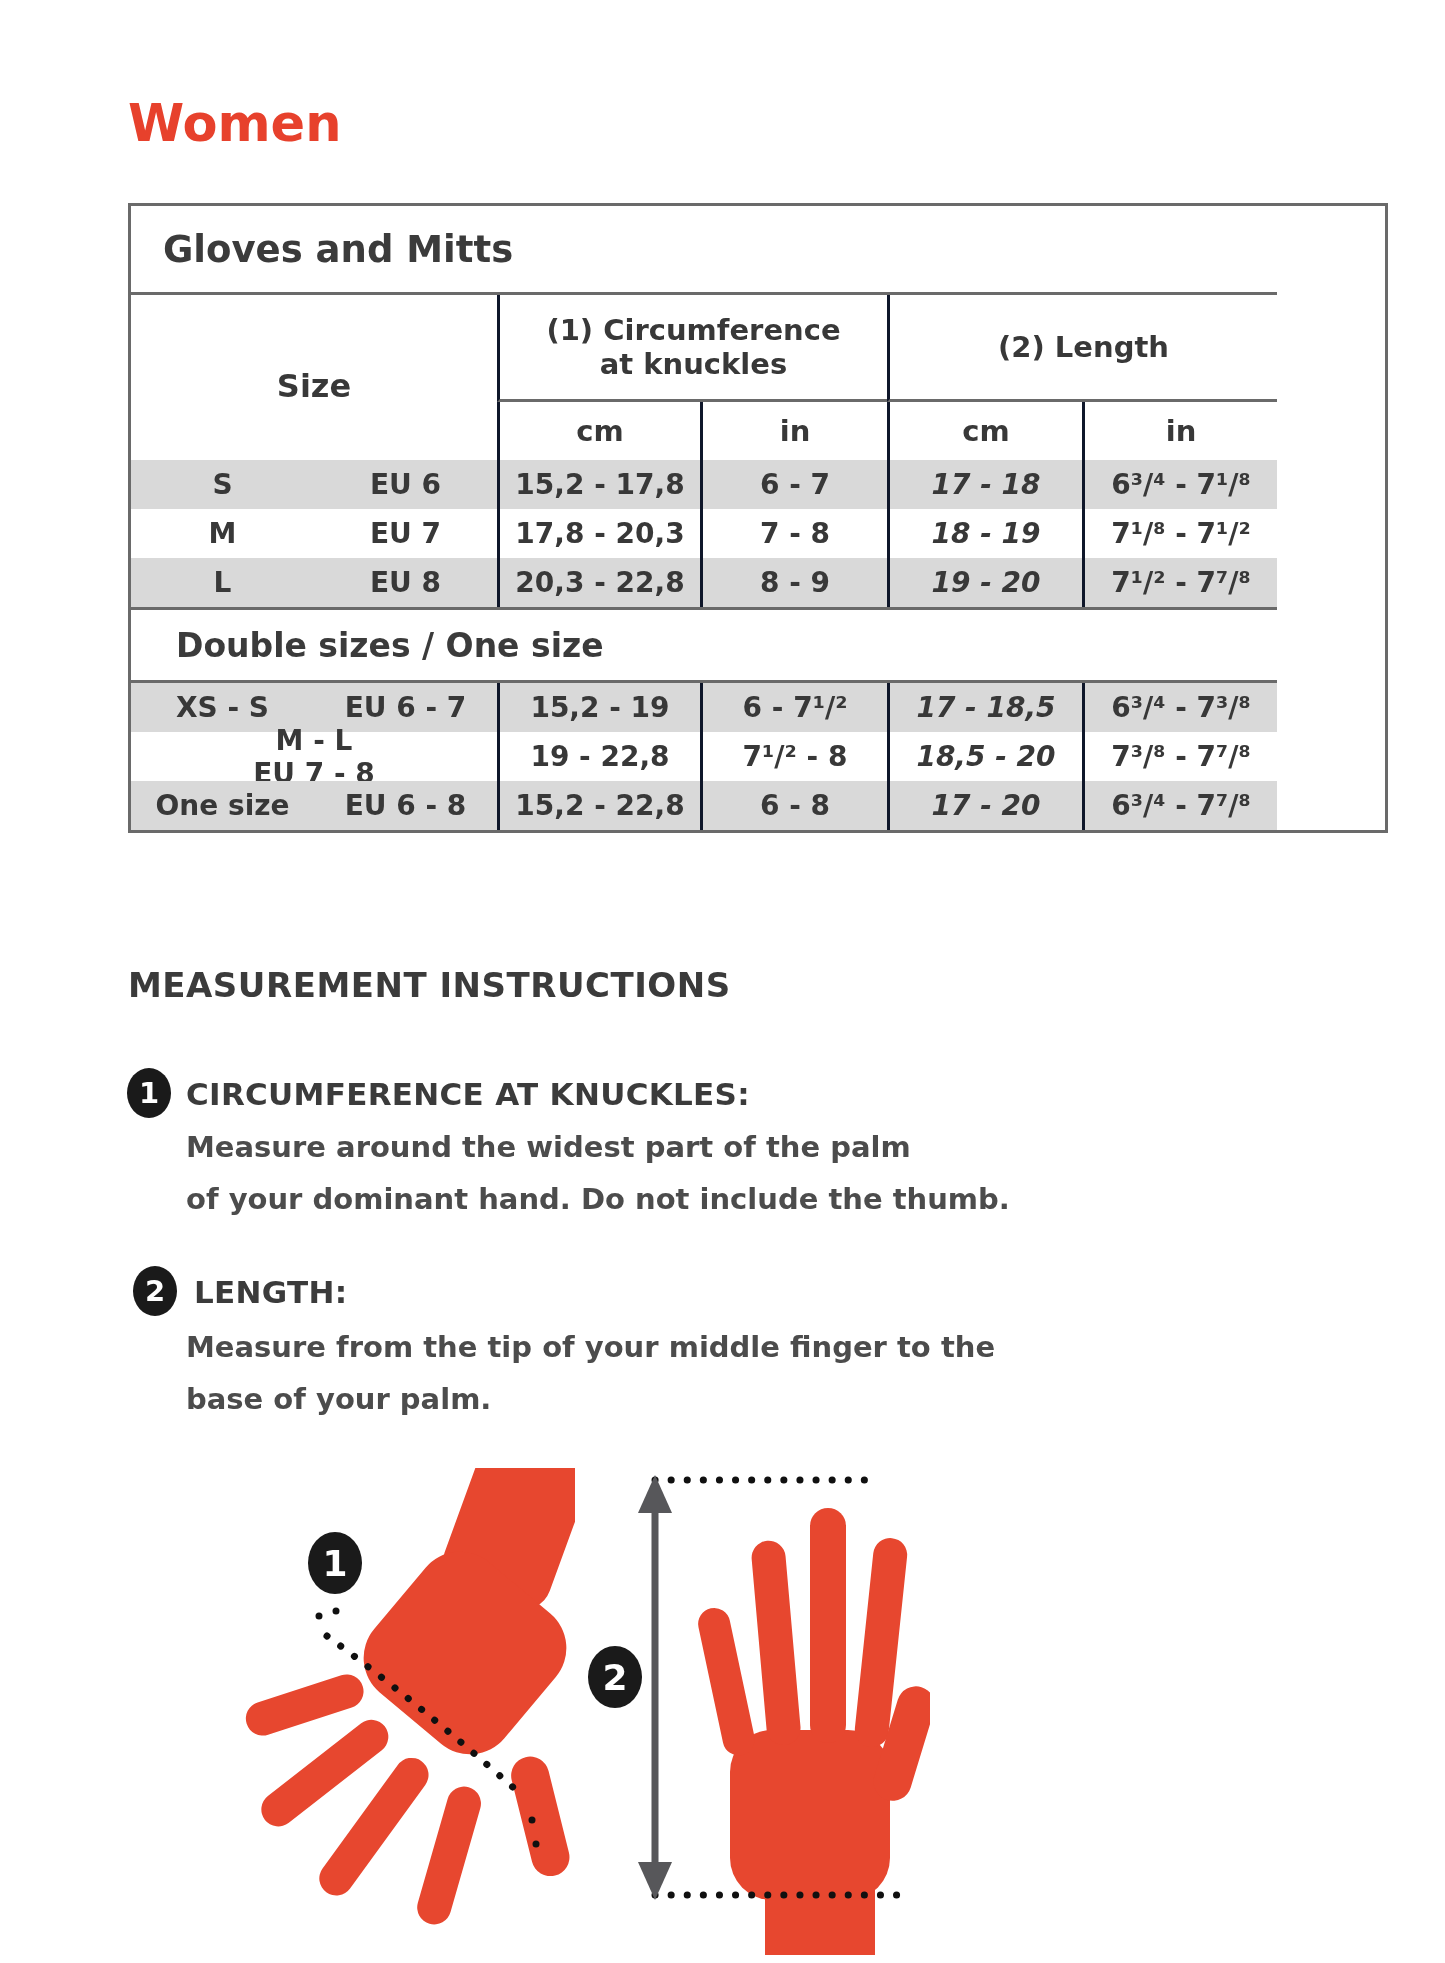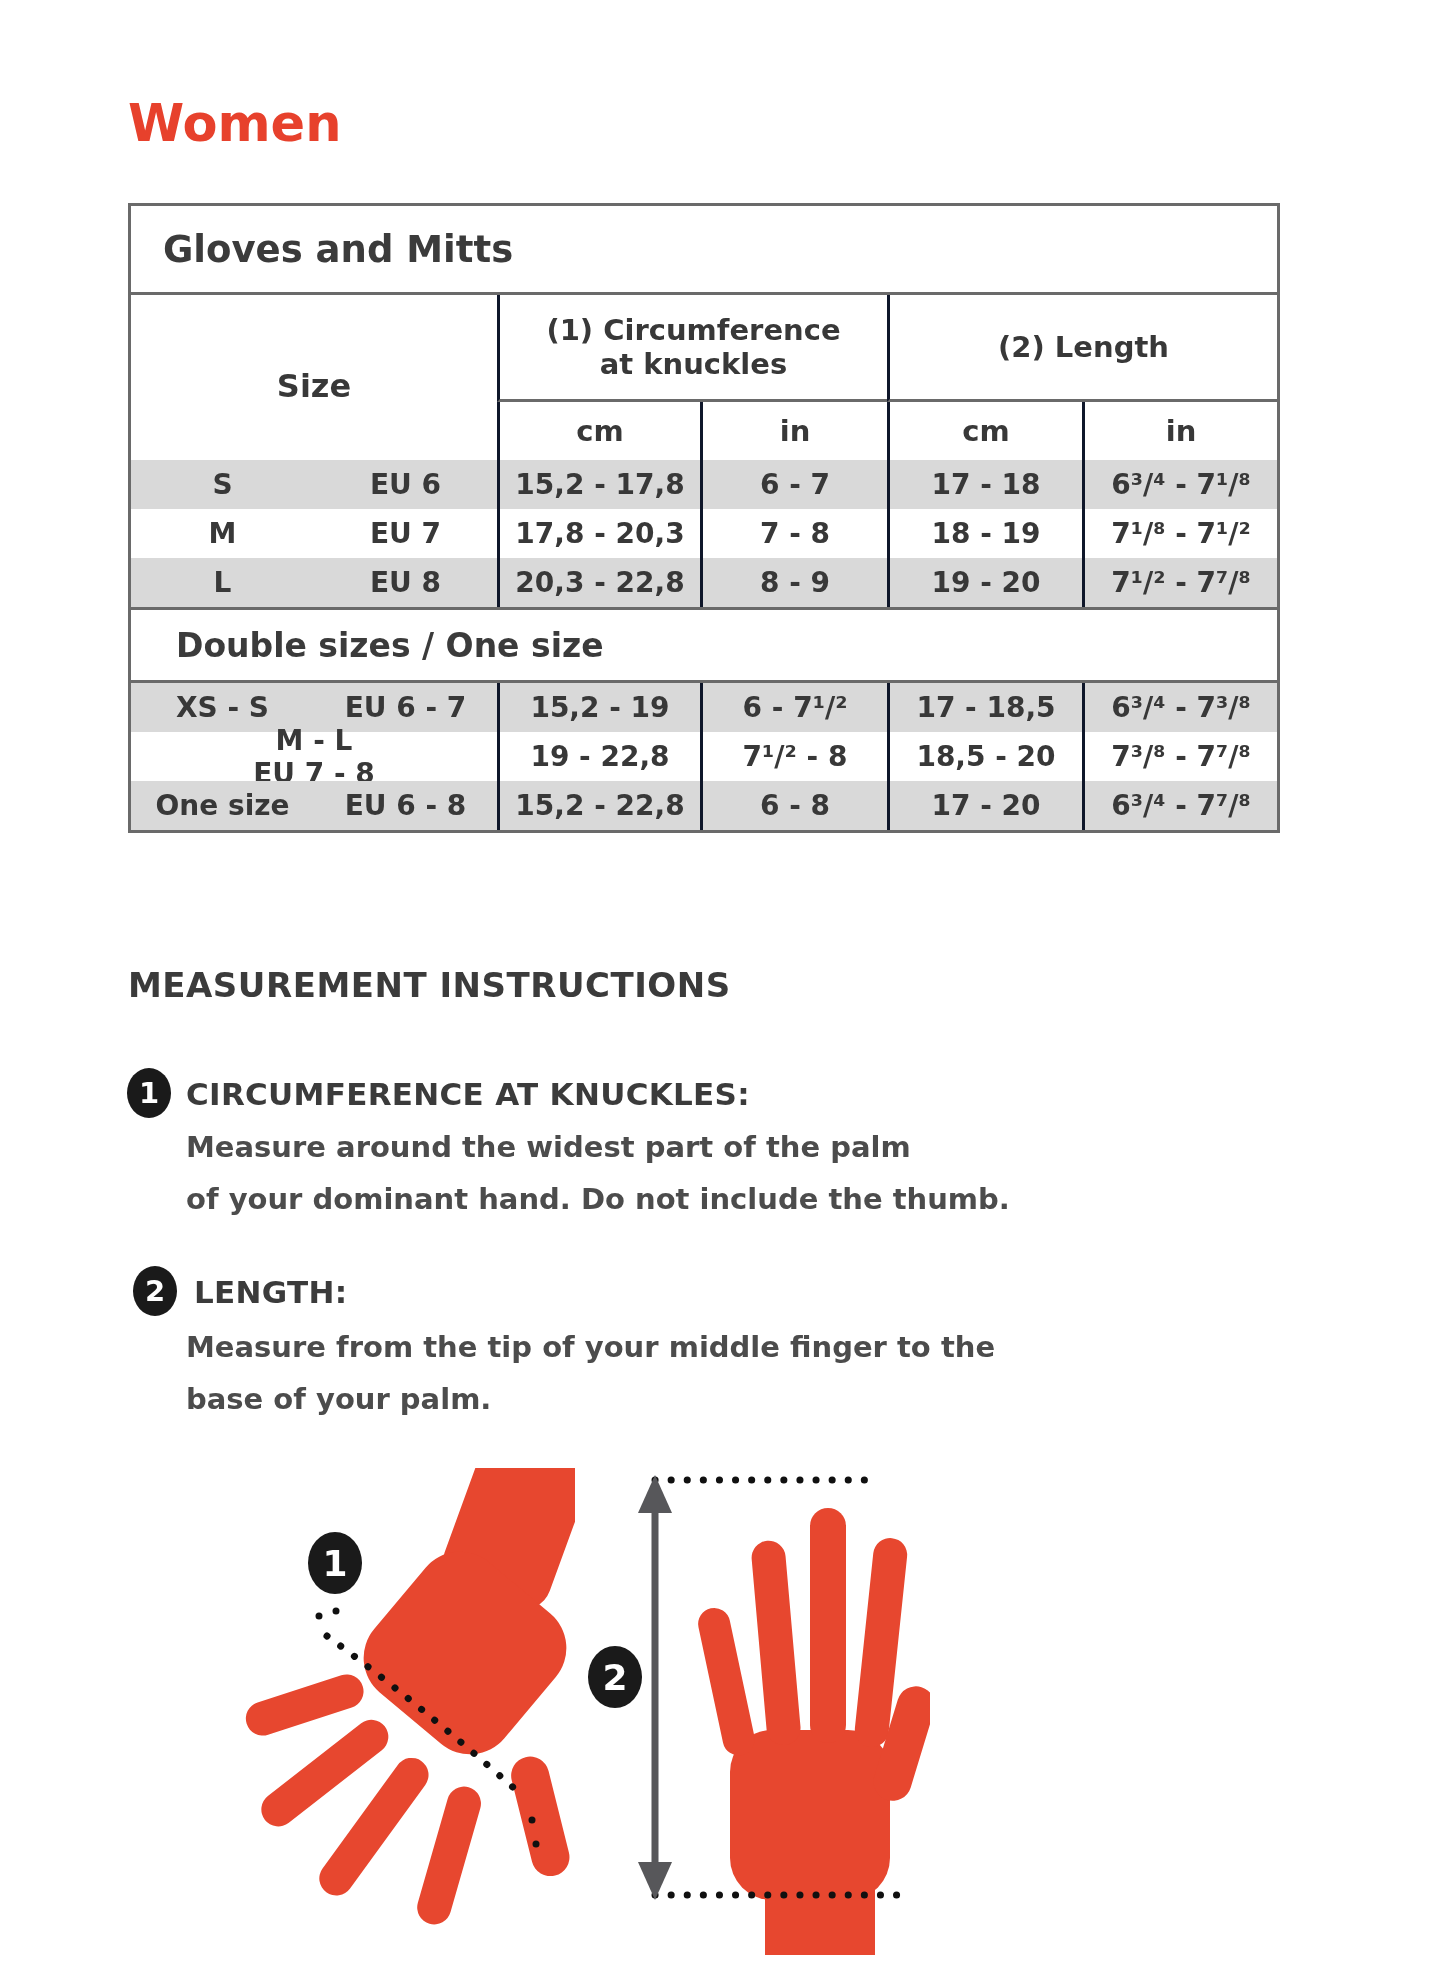--- a/index.html
+++ b/index.html
@@ -11,21 +11,21 @@
     color:#383838;
     overflow:hidden;
   }
   .page-title{
     position:absolute;left:128px;top:98px;
     font-size:51px;font-weight:700;color:#E7412C;line-height:1;
   }
   
   .size-table{
     position:absolute;left:128px;top:203px;
-    width:1152px;box-sizing:border-box;
+    width:1260px;box-sizing:border-box;
     border:3px solid #6A6A6A;
     display:grid;
     grid-template-columns:366px 203px 187px 195px 195px;
     grid-template-rows:89px 107px 58px 49px 49px 49px 76px 49px 49px 49px;
     font-weight:700;
   }
   .size-table > * , .trow > *{box-sizing:border-box;}
   .cell{display:flex;align-items:center;justify-content:center;text-align:center;font-size:28px;}
   .bl{border-left:3px solid #0f172a;}
   .t-title{
@@ -39,21 +39,21 @@
   .h-sub1{grid-area:3/2/4/3;}
   .h-sub2{grid-area:3/3/4/4;}
   .h-sub3{grid-area:3/4/4/5;}
   .h-sub4{grid-area:3/5/4/6;}
   .h-sub1,.h-sub2,.h-sub3,.h-sub4{font-size:29px;}
   .prewrap{white-space:pre-line;}
   .trow{display:contents;}
   .trow > :nth-child(1){grid-column:1;}
   .trow > :nth-child(2){grid-column:2;}
   .trow > :nth-child(3){grid-column:3;}
-  .trow > :nth-child(4){grid-column:4;}
+  .trow > :nth-child(4){grid-column:4;font-style:italic;}
   .trow > :nth-child(5){grid-column:5;}
   .row-1 > *{grid-row:4;}
   .row-2 > *{grid-row:5;}
   .row-3 > *{grid-row:6;}
   .row-4 > *{grid-row:8;}
   .row-5 > *{grid-row:9;flex-direction:column;}
   .row-6 > *{grid-row:10;}
   .gray > *{background:#D9D9D9;}
   .t-double{
     grid-area:7/1/8/6;

